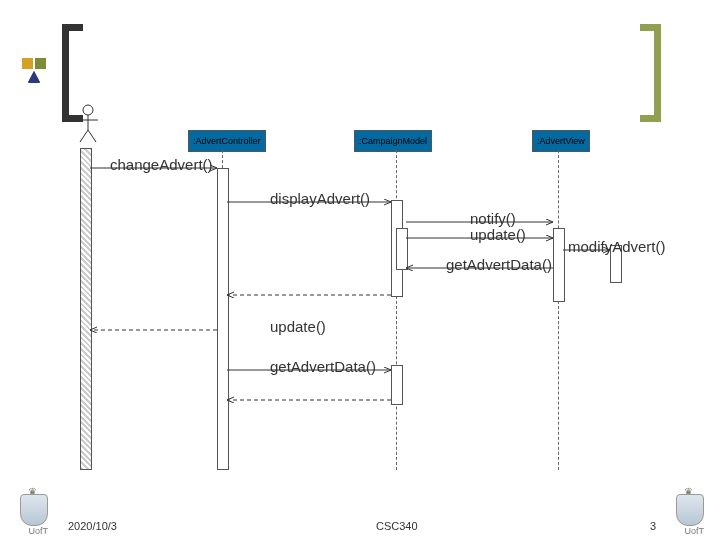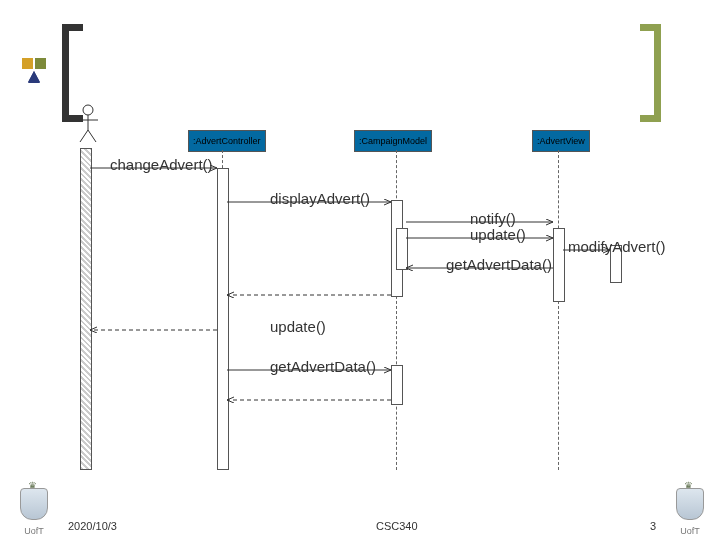--- a/index.html
+++ b/index.html
@@ -14,21 +14,21 @@
   .lifeline{position:absolute;top:40px;border-left:1px dashed #666;height:320px}
   .act{position:absolute;background:#fff;border:1px solid #555}
   .msglabel{position:absolute;font-size:15px;color:#333;white-space:nowrap}
   .footer{position:absolute;bottom:20px;left:0;width:720px;font-size:11px;color:#333}
   .footer .date{position:absolute;left:68px}
   .footer .course{position:absolute;left:376px}
   .footer .page{position:absolute;left:650px}
   .logo{position:absolute;bottom:4px}
   .logo .shield{width:26px;height:30px;border:1px solid #999;border-radius:4px 4px 12px 12px;background:linear-gradient(#dde6ee,#b8c6d4);position:relative}
   .logo .crown{position:absolute;top:-8px;left:8px;font-size:10px;color:#6a7a5a}
-  .logo .lbl{font-size:9px;color:#777;text-align:center;margin-top:6px}
+  .logo .lbl{font-size:9px;color:#777;text-align:right;margin-top:0}
   svg{overflow:visible}
 </style>
 </head>
 <body>
 <div class="slide">
 
 <span class="corner-icon">
 <svg width="26" height="26">
   <rect x="0" y="0" width="11" height="11" fill="#d4a028"></rect>
   <rect x="13" y="0" width="11" height="11" fill="#7d8a3a"></rect>

